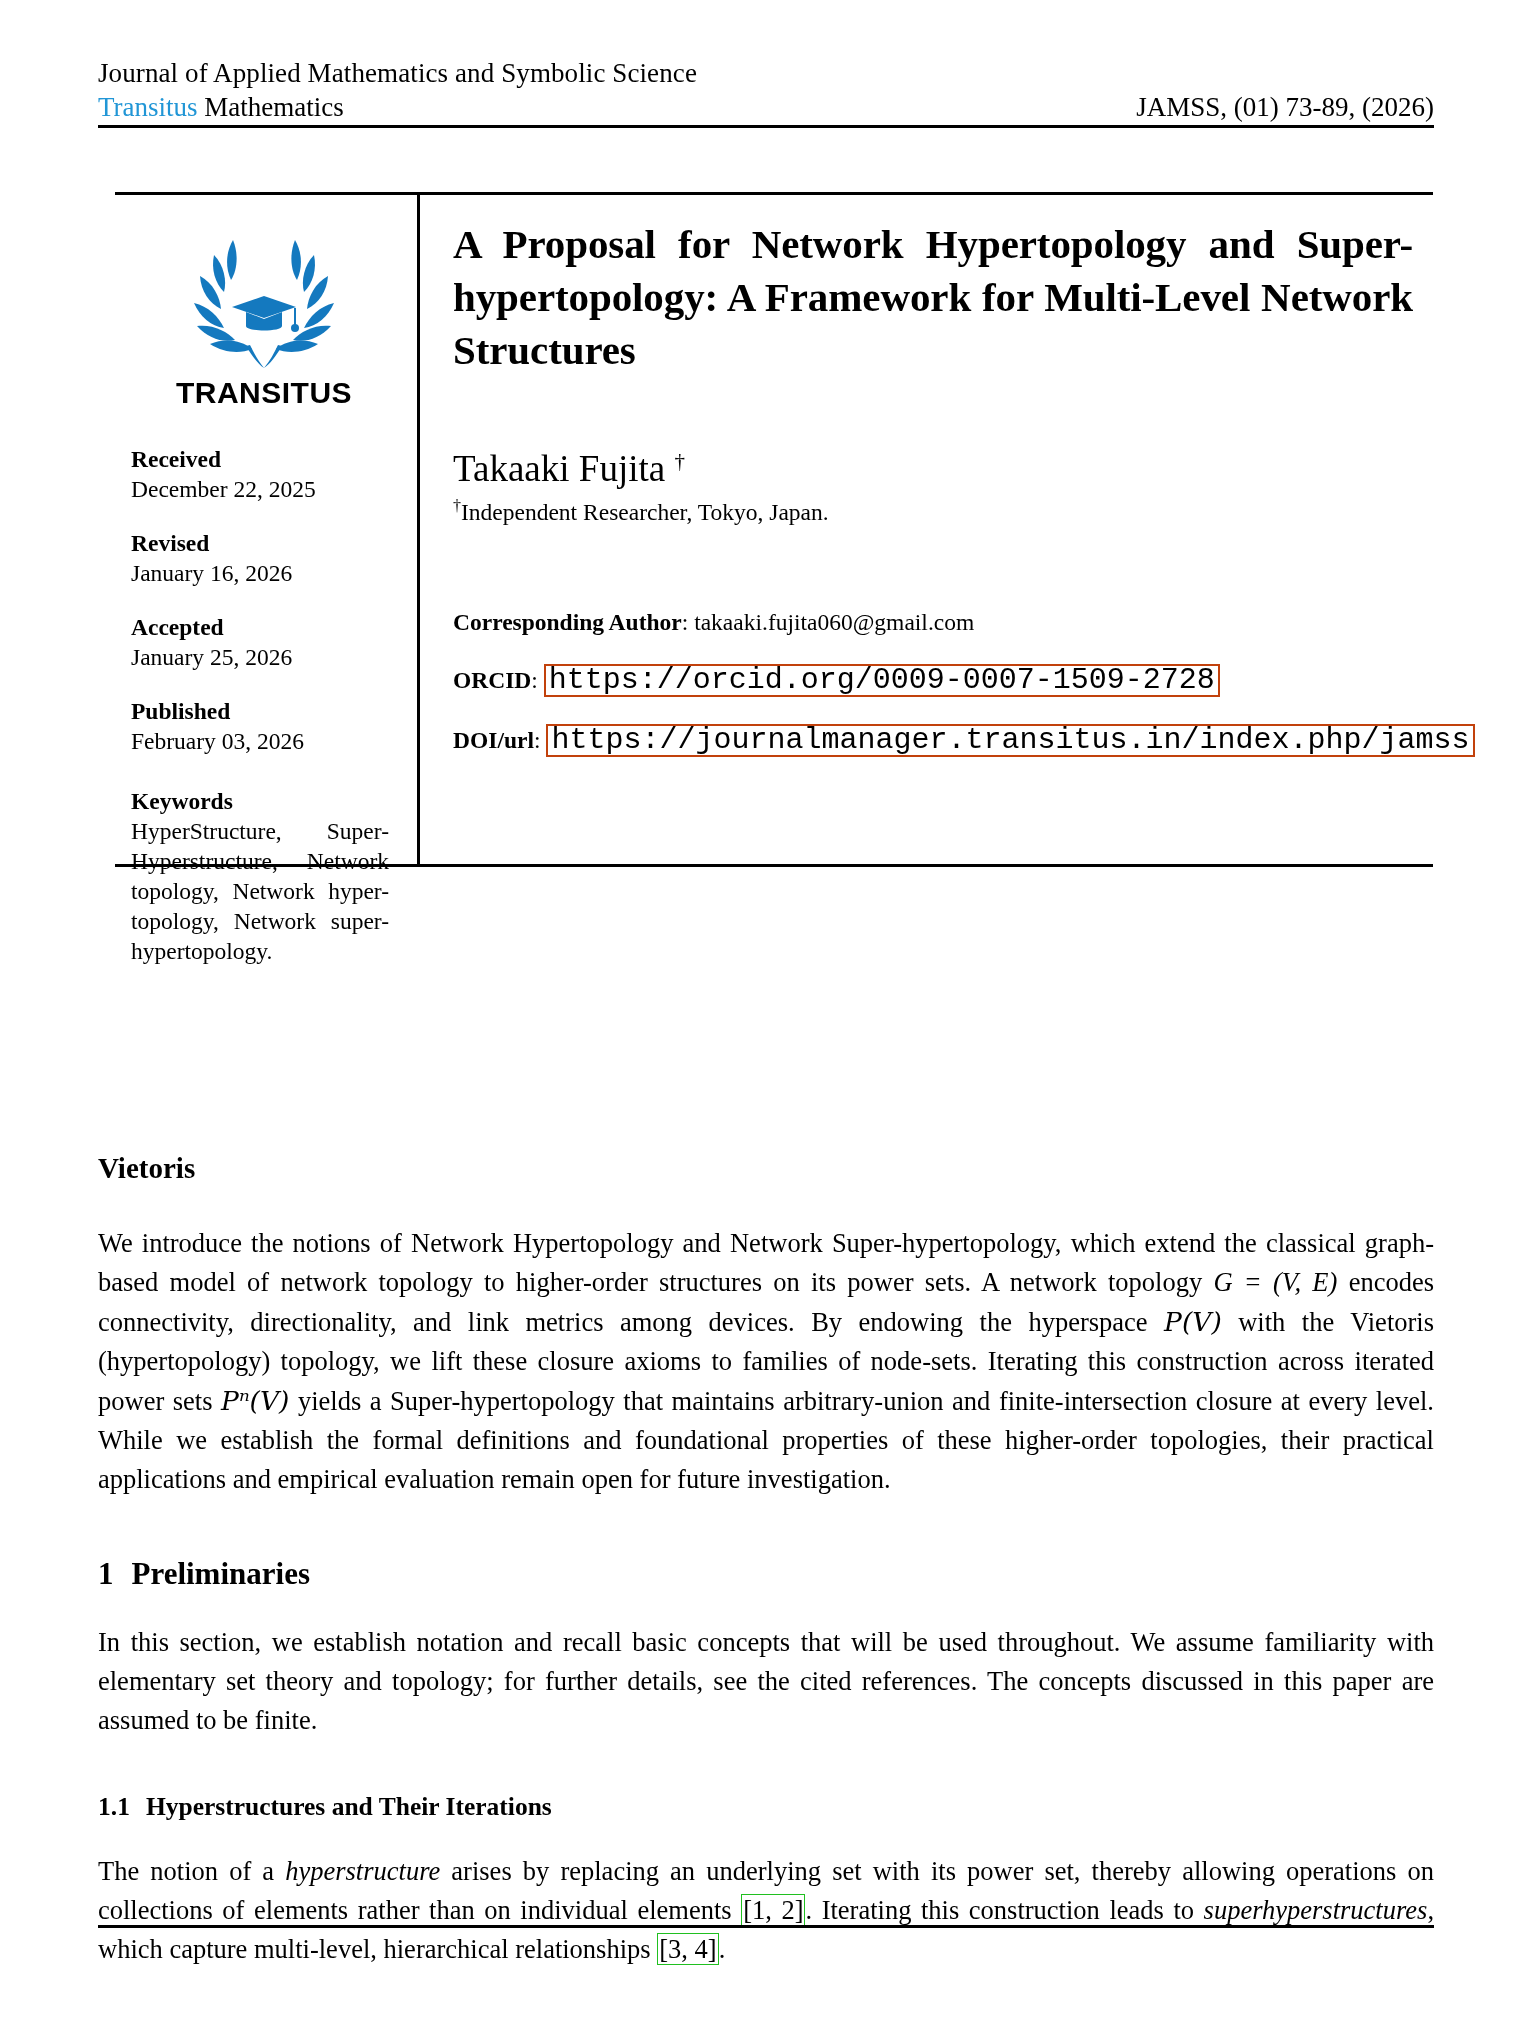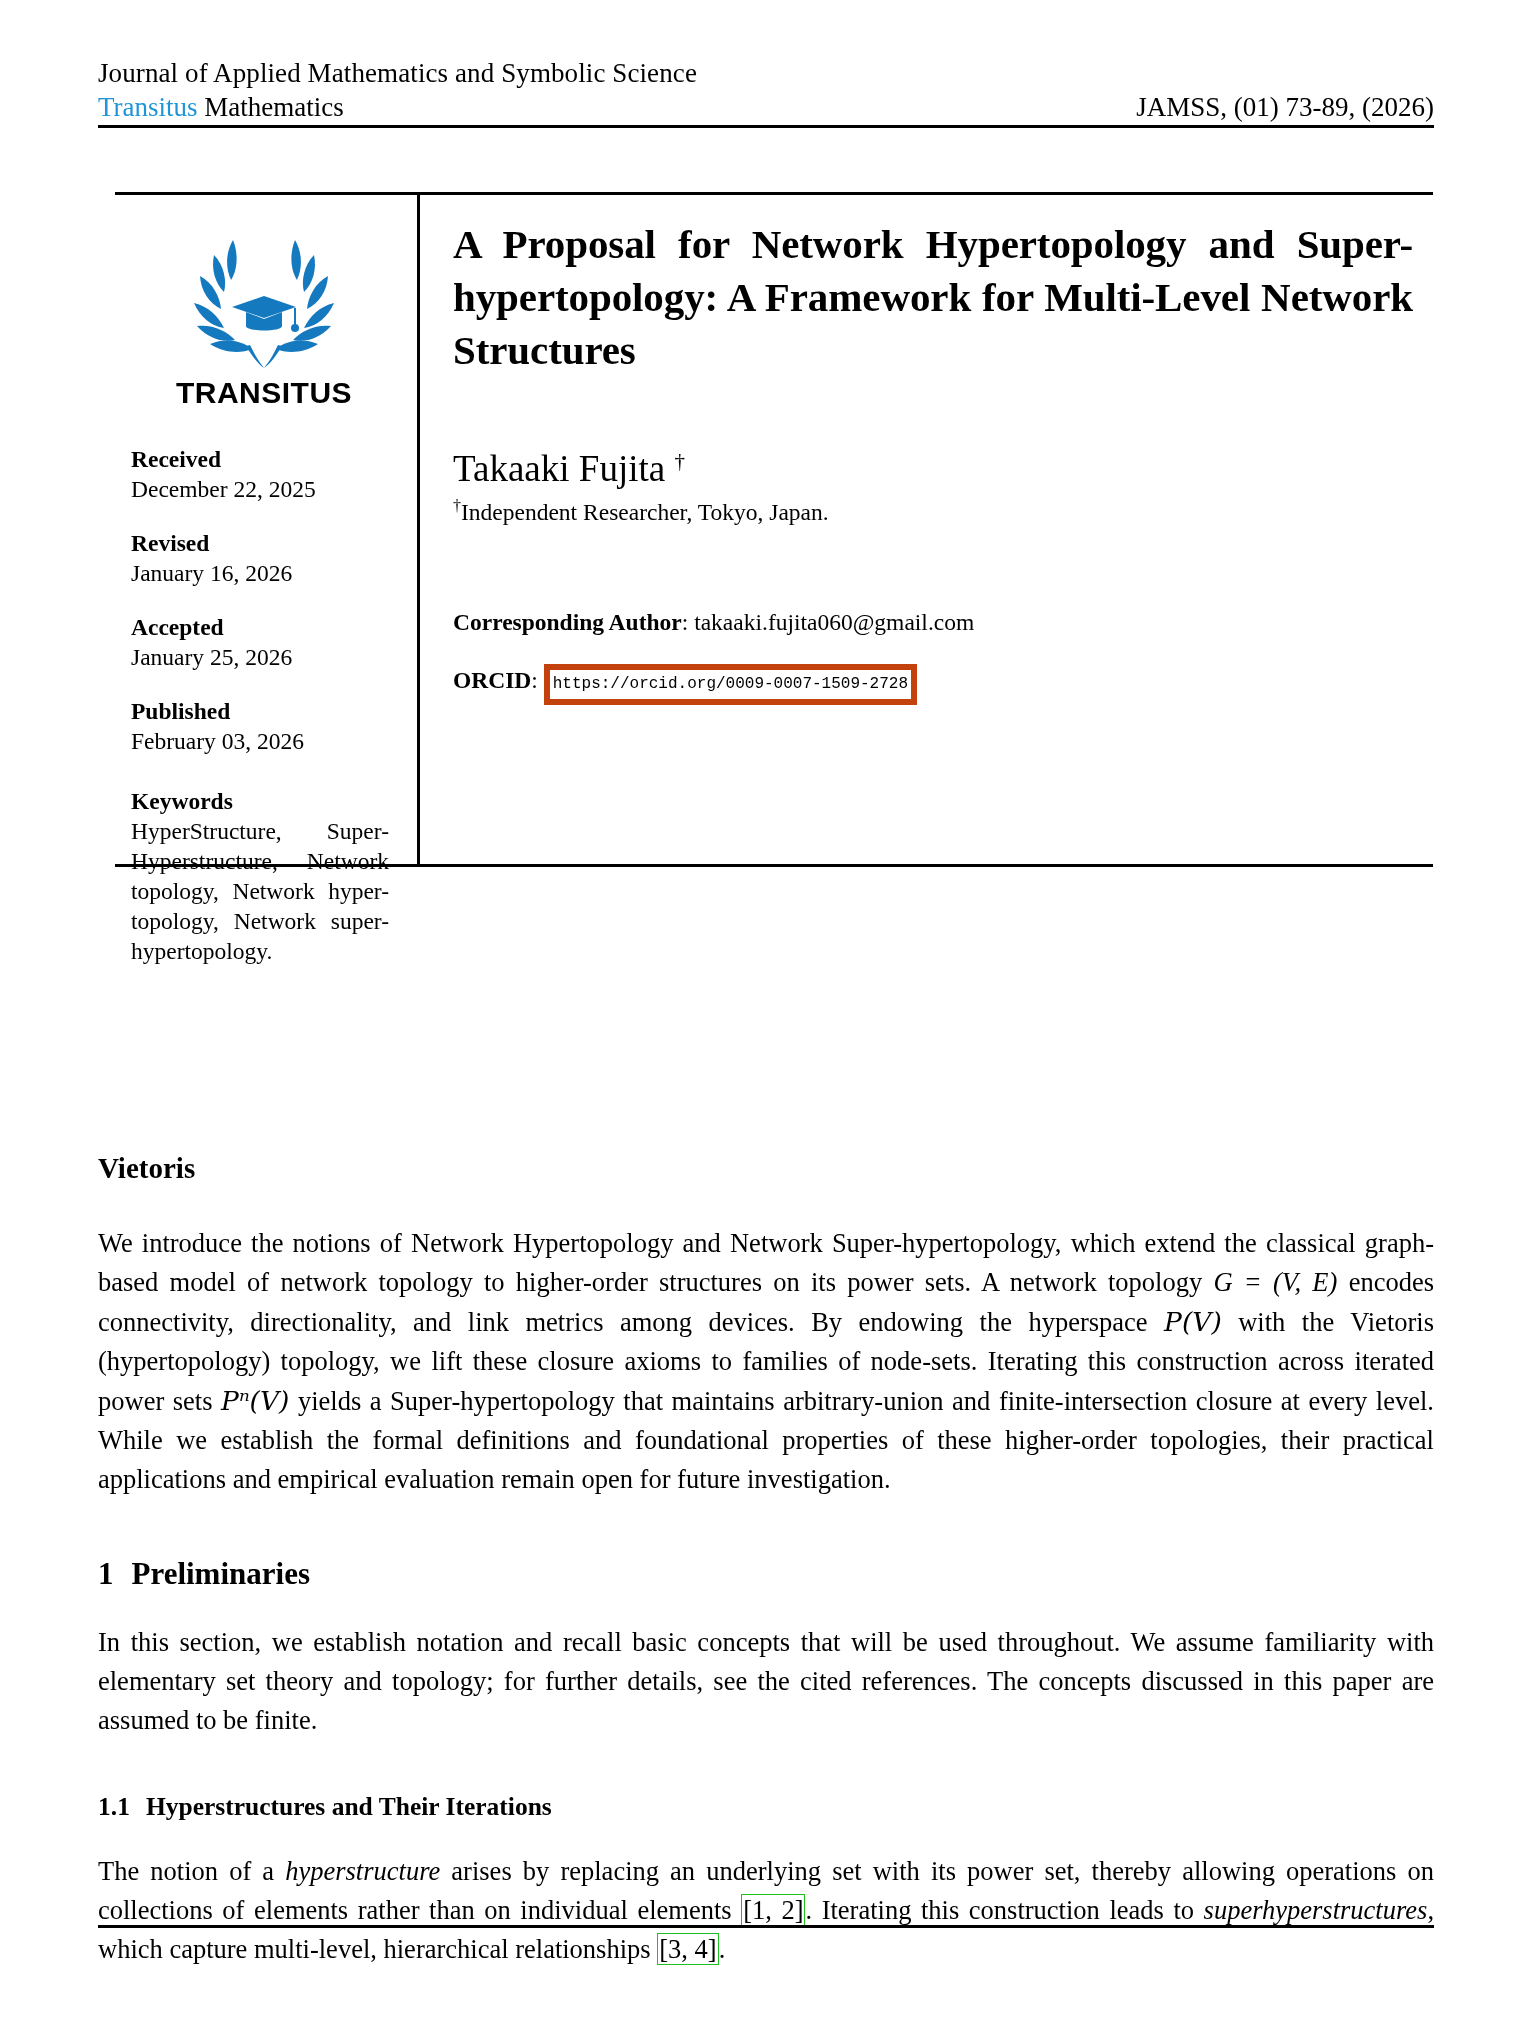--- a/index.html
+++ b/index.html
@@ -155,22 +155,22 @@
   .contact { margin-top: 80px; }
   .contact-row {
     font-size: 23.5px;
     line-height: 30px;
     margin-bottom: 27px;
     white-space: nowrap;
   }
   .contact-row .lbl { font-weight: bold; }
   .mono-link {
     font-family: "Liberation Mono", "DejaVu Sans Mono", monospace;
-    font-size: 16px;
-    border: 6px solid #c2410c;
+    font-size: 30px;
+    border: 2px solid #c2410c;
     padding: 1px 3px 2px 3px;
     display: inline-block;
     line-height: 26px;
     color: #000;
     text-decoration: none;
   }
 
   
   .body-area {
     position: absolute;
@@ -332,20 +332,23 @@
         <sup>†</sup><span>Independent Researcher, Tokyo, Japan.</span>
       </div>
 
       <div class="contact">
         <div class="contact-row">
           <span class="lbl">Corresponding Author</span><span>: </span><span>takaaki.fujita060@gmail.com</span>
         </div>
         <div class="contact-row">
           <span class="lbl">ORCID</span><span>: </span><a class="mono-link" href="#">https://orcid.org/0009-0007-1509-2728</a>
         </div>
+        <div class="contact-row">
+          <span class="lbl">DOI/url</span><span>: </span><a class="mono-link" href="#">https://journalmanager.transitus.in/index.php/jamss</a>
+        </div>
       </div>
     </div>
   </div>
 
   <div class="body-area">
 
     <h2 class="section-head">Vietoris</h2>
 
     <p class="para"><span>We introduce the notions of Network Hypertopology and Network Super-hypertopology, which extend the classical graph-based model of network topology to higher-order structures on its power sets. A network topology </span><span class="mathvar">G = (V, E)</span><span> encodes connectivity, directionality, and link metrics among devices. By endowing the hyperspace </span><span class="cal">P(V)</span><span> with the Vietoris (hypertopology) topology, we lift these closure axioms to families of node-sets. Iterating this construction across iterated power sets </span><span class="cal">Pⁿ(V)</span><span> yields a Super-hypertopology that maintains arbitrary-union and finite-intersection closure at every level. While we establish the formal definitions and foundational properties of these higher-order topologies, their practical applications and empirical evaluation remain open for future investigation.</span></p>
 

